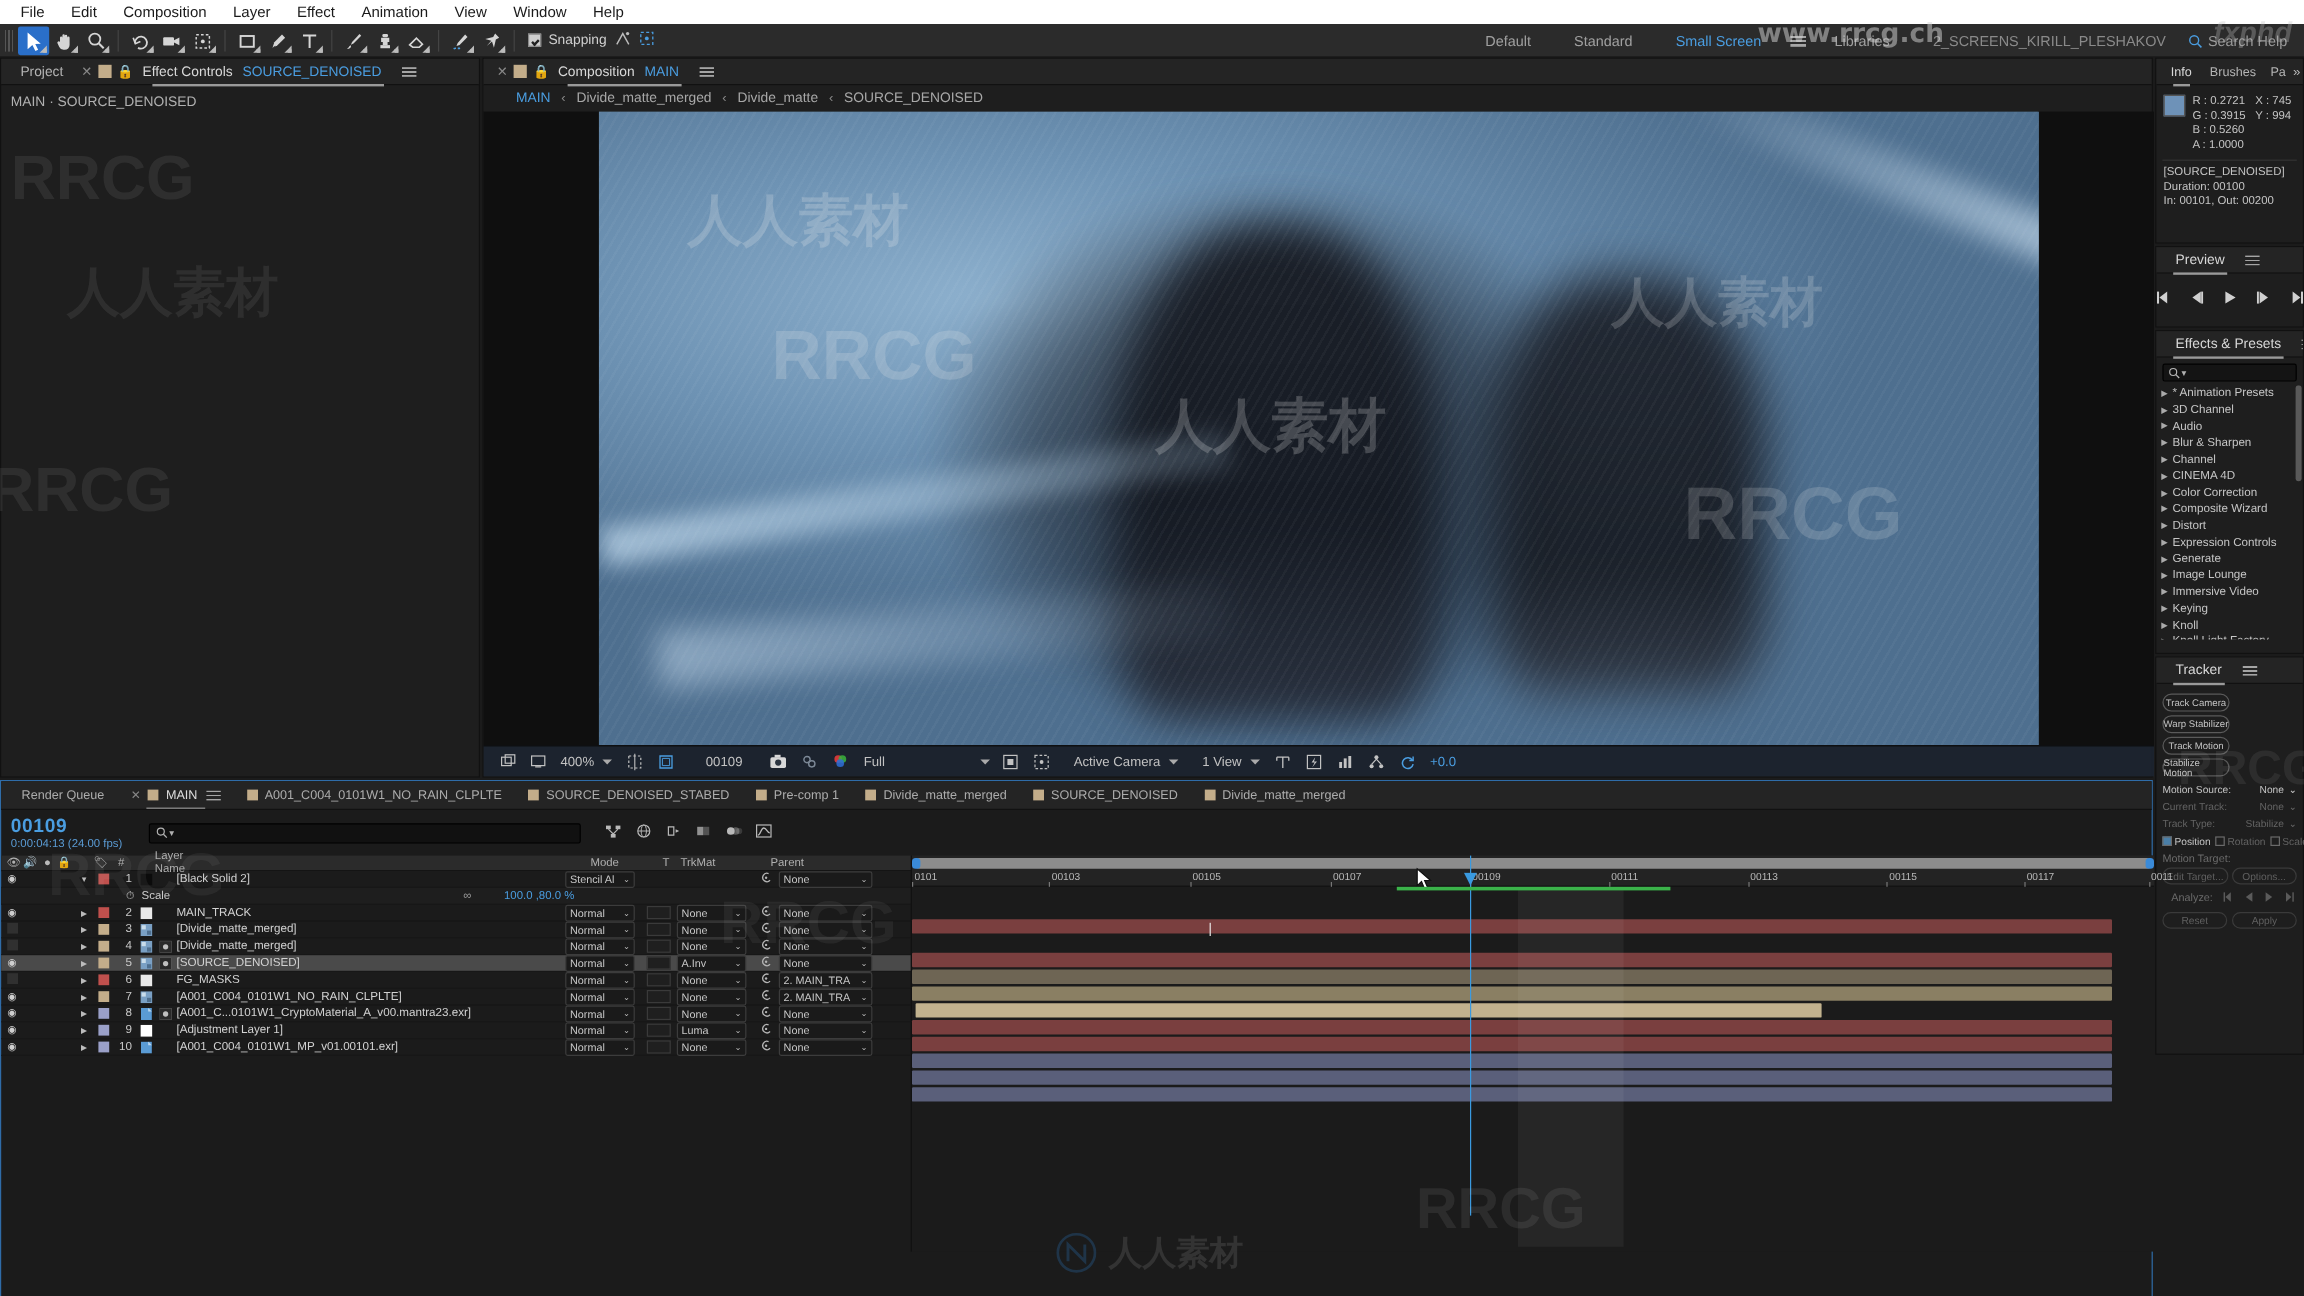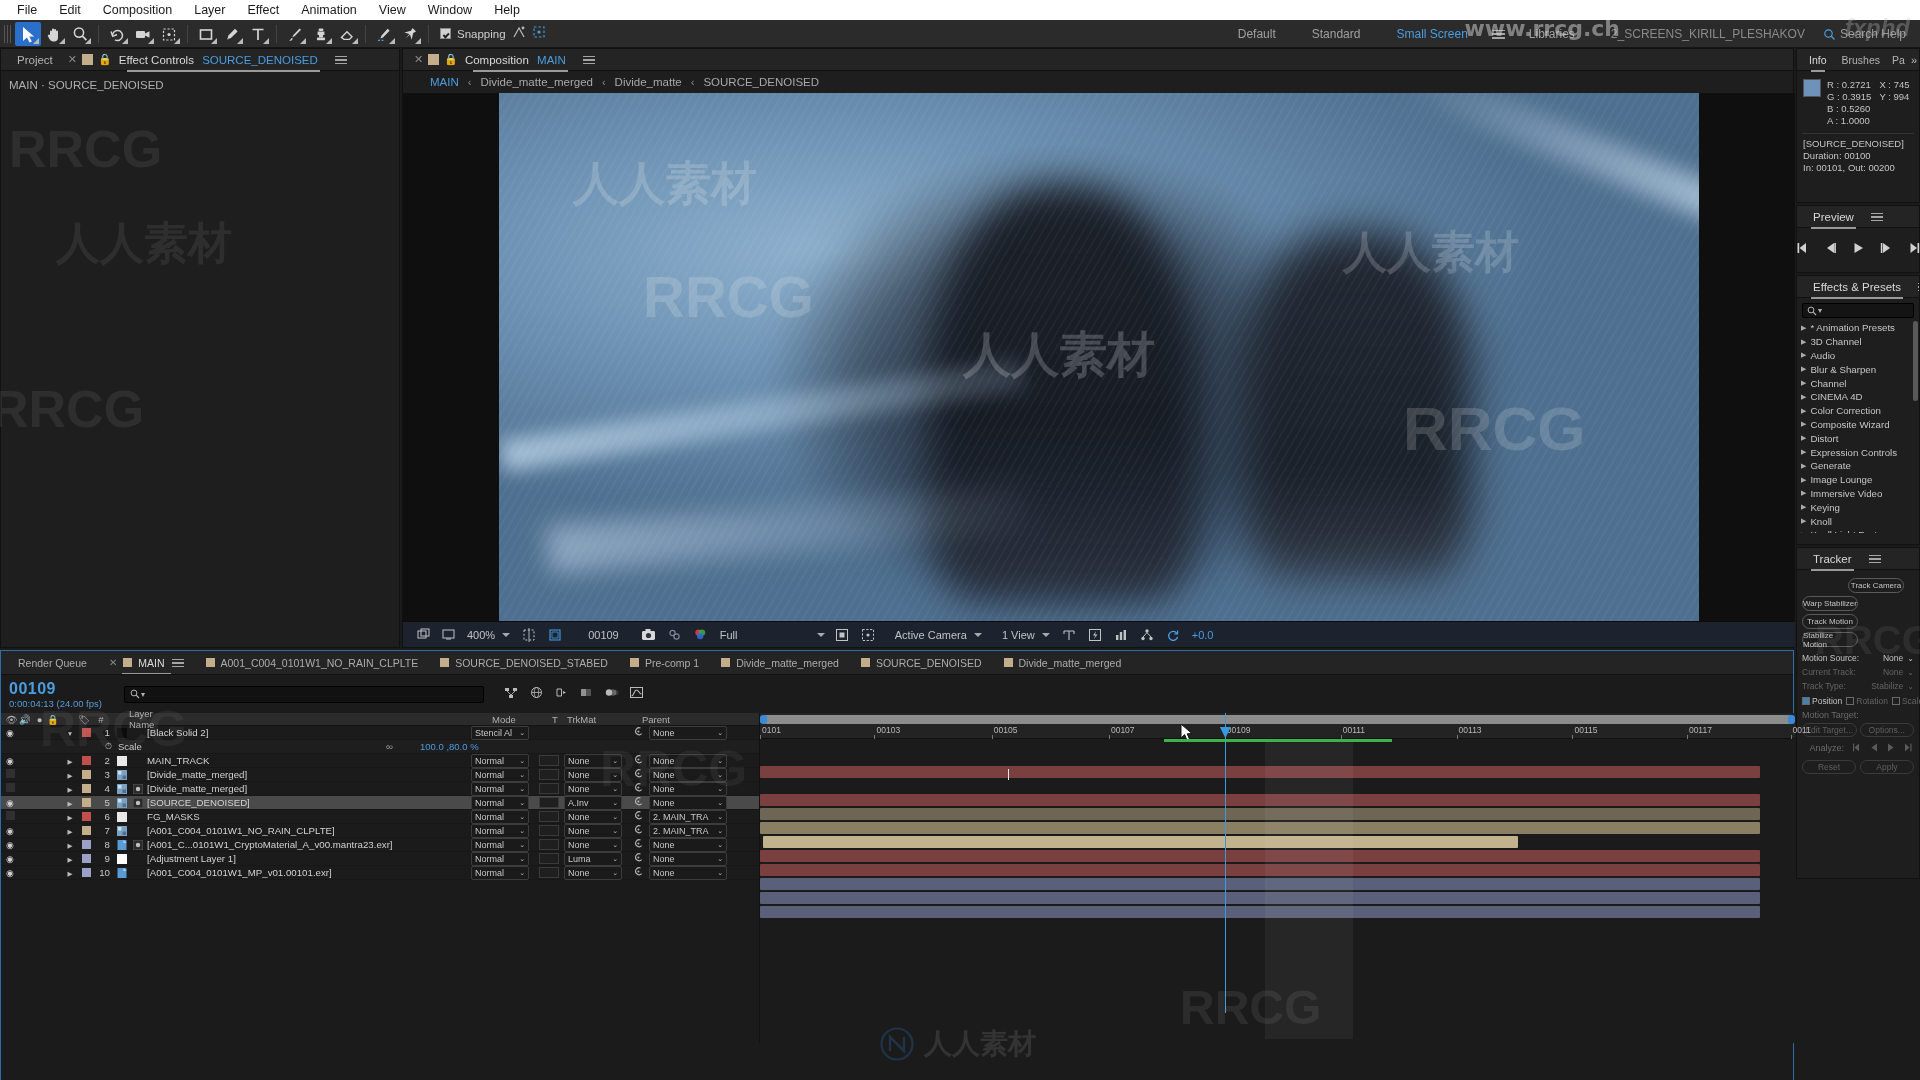--- a/index.html
+++ b/index.html
@@ -597,21 +597,21 @@
         <div style="position: absolute; right: 1px; top: 0px; width: 5px; height: 80px; background: rgb(89, 89, 89); border-radius: 3px;"></div>
       </div>
   </div>
 
   <div class="panel rpanel" style="top:547px; width:124px; height:332px;">
     <div class="ptabbar">
       <span class="ptab active">Tracker</span>
       <span class="pmenu"></span>
     </div>
     <div id="trkbtns" style="padding:8px 5px 0 5px;display:flex;flex-wrap:wrap;gap:3px;">
-        <div style="width: 56px; height: 15px; border: 1px solid rgb(90, 90, 90); border-radius: 8px; font-size: 8px; color: rgb(196, 196, 196); display: flex; align-items: center; justify-content: center; margin-left: 46px;">Track Camera</div>
+        <div style="width: 56px; height: 15px; border: 1px solid rgb(90, 90, 90); border-radius: 8px; font-size: 8px; color: rgb(196, 196, 196); display: flex; align-items: center; justify-content: center;">Track Camera</div>
         <div style="width: 56px; height: 15px; border: 1px solid rgb(90, 90, 90); border-radius: 8px; font-size: 8px; color: rgb(196, 196, 196); display: flex; align-items: center; justify-content: center;">Warp Stabilizer</div>
         <div style="width: 56px; height: 15px; border: 1px solid rgb(90, 90, 90); border-radius: 8px; font-size: 8px; color: rgb(196, 196, 196); display: flex; align-items: center; justify-content: center;">Track Motion</div>
         <div style="width: 56px; height: 15px; border: 1px solid rgb(90, 90, 90); border-radius: 8px; font-size: 8px; color: rgb(196, 196, 196); display: flex; align-items: center; justify-content: center;">Stabilize Motion</div>
       </div>
     <div id="trkfields" style="padding:4px 5px 0 5px;">
         <div style="display: flex; align-items: center; justify-content: space-between; height: 14px; font-size: 8.5px; color: rgb(196, 196, 196);">
           <span>Motion Source:</span>
           <span style="display:flex;align-items:center;gap:4px;">None<span style="color:#c4c4c4;font-size:8px;">⌄</span></span>
         </div>
         <div style="display: flex; align-items: center; justify-content: space-between; height: 14px; font-size: 8.5px; color: rgb(99, 99, 99);">

